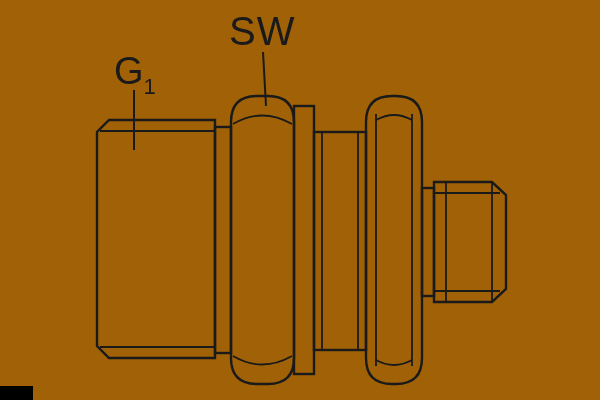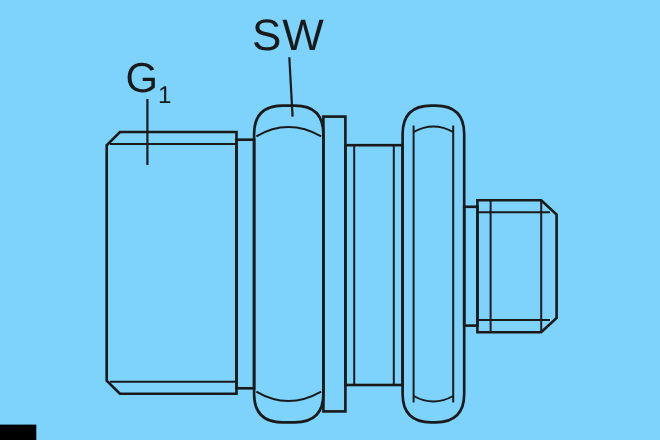--- a/index.html
+++ b/index.html
@@ -4,21 +4,21 @@
 <style>
   html, body {
     margin: 0;
     padding: 0;
     background: #ffffff;
   }
   .figure {
     position: relative;
     width: 600px;
     height: 400px;
-    background: #7dd3fc;
+    background: #a16207;
     overflow: hidden;
     font-family: "Liberation Sans", sans-serif;
   }
   svg {
     display: block;
     width: 600px;
     height: 400px;
   }
   .outline {
     fill: none;

